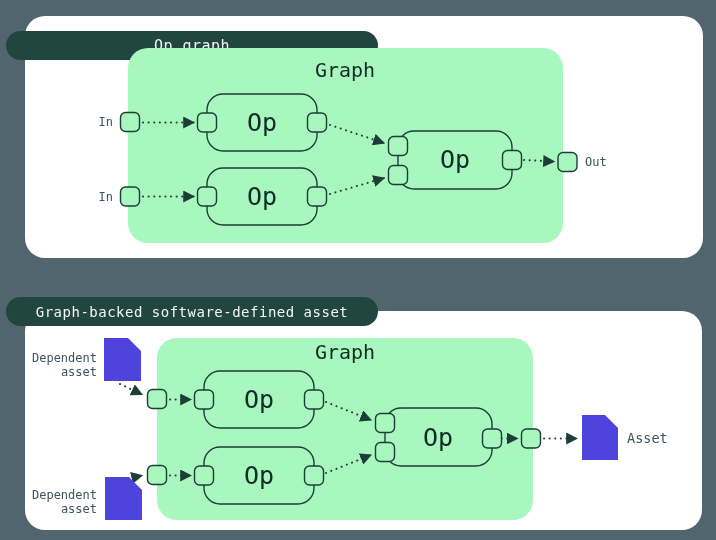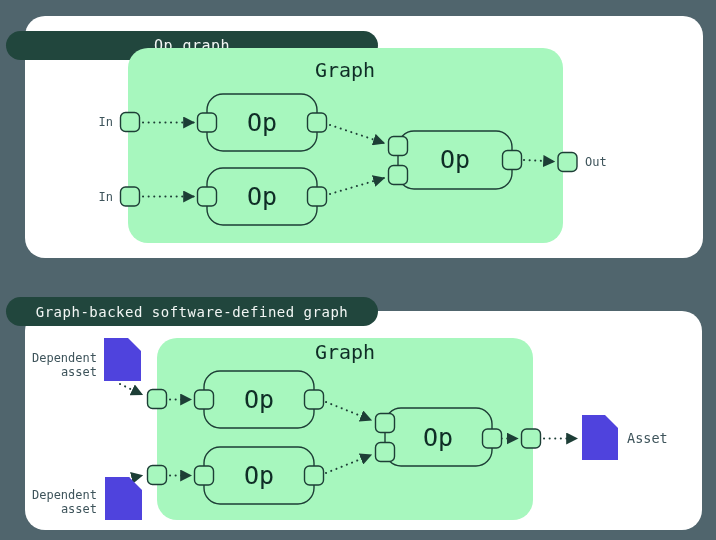--- a/index.html
+++ b/index.html
@@ -34,21 +34,21 @@
 </head>
 <body>
 
 <div class="panel panel-top"></div>
 <div class="panel panel-bottom"></div>
 
 <div class="pill pill-top">
   <span>Op graph</span>
 </div>
 <div class="pill pill-bottom">
-  <span>Graph-backed software-defined graph</span>
+  <span>Graph-backed software-defined asset</span>
 </div>
 
 <svg style="top:0;" width="716" height="290" viewBox="0 0 716 290">
   <defs>
     <marker id="arrow-a" viewBox="0 0 10 10" refX="9" refY="5" markerWidth="6" markerHeight="6" orient="auto-start-reverse">
       <path d="M0,0 L10,5 L0,10 z" fill="#1D3E36"></path>
     </marker>
   </defs>
 
   <rect class="graph-box" x="128" y="48" width="435" height="195" rx="20"></rect>

